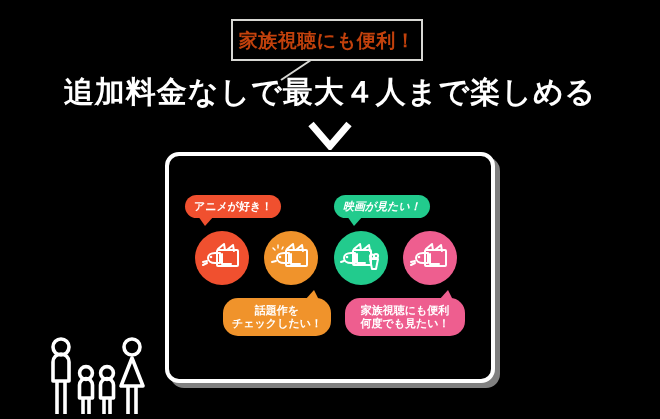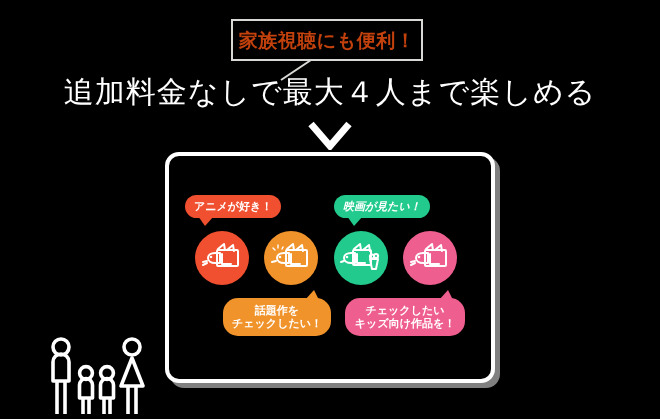--- a/index.html
+++ b/index.html
@@ -60,21 +60,21 @@
   }
 
   
   .headline {
     position: absolute;
     left: 0;
     right: 0;
     top: 74px;
     text-align: center;
     font-size: 30px;
-    font-weight: 400;
+    font-weight: 700;
     letter-spacing: 1px;
     color: #ffffff;
     white-space: nowrap;
     line-height: 1.2;
   }
 
   
   .chevron {
     position: absolute;
     left: 307px;
@@ -317,22 +317,22 @@
   <div class="bubble bubble-bottom" id="bubble-trending" style="background:#f0932b;margin-left:16px;">
     <div>
       <span class="bubble-line">話題作を</span>
       <span class="bubble-line">チェックしたい！</span>
     </div>
     <span class="tail"></span>
   </div>
 
   <div class="bubble bubble-bottom" id="bubble-kids" style="background:#ee5e8f;">
     <div>
-      <span class="bubble-line">チェックしたい</span>
-      <span class="bubble-line">キッズ向け作品を！</span>
+      <span class="bubble-line">家族視聴にも便利</span>
+      <span class="bubble-line">何度でも見たい！</span>
     </div>
     <span class="tail"></span>
   </div>
 
   <svg class="family" viewBox="0 0 108 80">
     <g fill="none" stroke="#ffffff" stroke-width="3.6" stroke-linejoin="round" stroke-linecap="butt">
 
       <circle cx="19" cy="11" r="8"></circle>
       <path d="M11 26 a8 8 0 0 1 16 0 v19 h-16 z"></path>
       <path d="M15 46 L15 78"></path>

